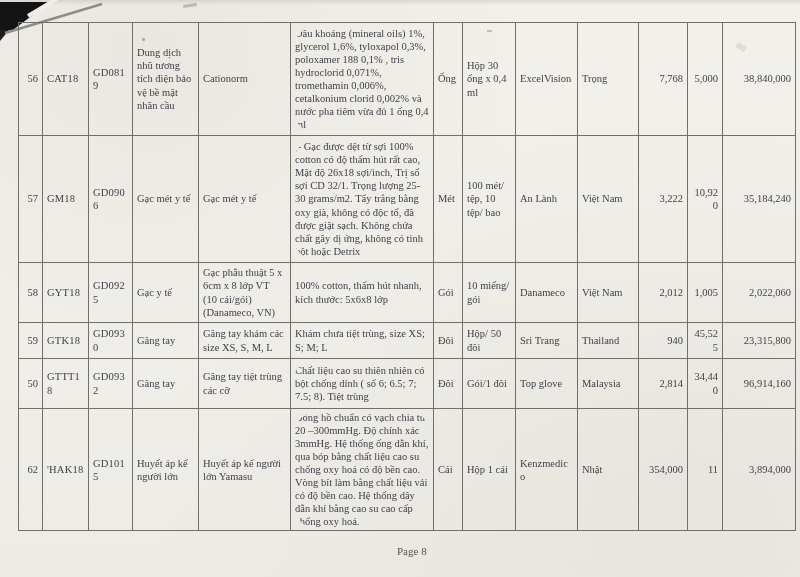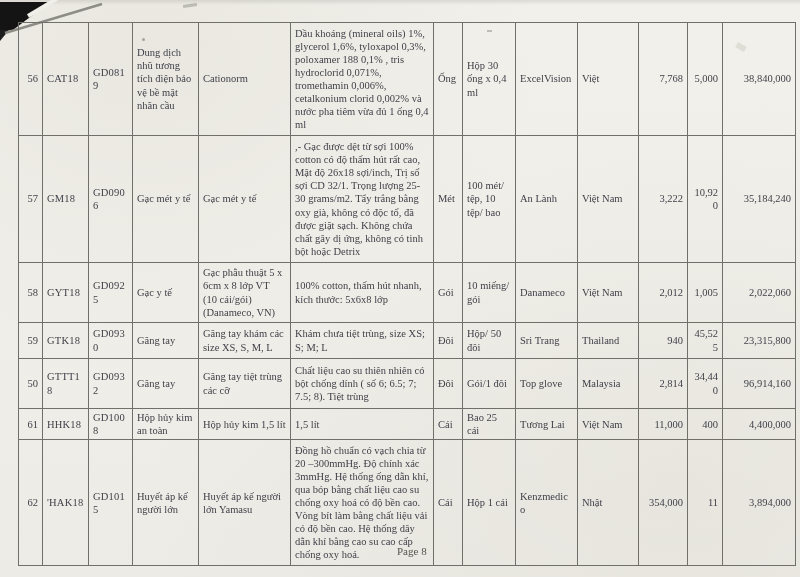--- a/index.html
+++ b/index.html
@@ -19,21 +19,21 @@
   .speck3{left:487px;top:30px;width:5px;height:2px;background:rgba(110,108,104,.38);}
   .speck4{left:736px;top:44px;width:10px;height:6px;background:rgba(140,138,130,.18);transform:rotate(30deg);}
 
   table.price{position:absolute;left:18px;top:22px;width:777px;
     border-collapse:collapse;table-layout:fixed;}
   table.price td{border:1px solid #706f69;padding:2px 4px;
     font-size:10.5px;line-height:1.24;color:#41414a;vertical-align:middle;
     word-wrap:break-word;overflow:hidden;}
   td.c-no{text-align:right;font-size:11px;}
   td.c-code,td.c-icode{font-size:10.8px;letter-spacing:.2px;}
-  td.c-desc{font-size:10px;line-height:1.21;padding:2px 4px;}
+  td.c-desc{font-size:10px;line-height:1.21;padding:2px 4px;border-radius:30px;}
   td.c-num{text-align:right;padding-right:5px;font-size:10.5px;margin-top:28px;}
   #rows tr:nth-child(1){height:113px;}
   #rows tr:nth-child(2){height:127px;}
   #rows tr:nth-child(3){height:60px;}
   #rows tr:nth-child(4){height:36px;}
   #rows tr:nth-child(5){height:50px;}
   #rows tr:nth-child(6){height:30px;}
   #rows tr:nth-child(7){height:126px;}
   .page-label{position:absolute;left:397px;top:545px;font-size:11px;color:#55544e;}
 </style>
@@ -75,21 +75,21 @@
         <tr>
     <td class="c-no">56</td>
     <td class="c-code">CAT18</td>
     <td class="c-icode">GD0819</td>
     <td class="c-name">Dung dịch nhũ tương tích điện bảo vệ bề mặt nhãn cầu</td>
     <td class="c-prod">Cationorm</td>
     <td class="c-desc">Dầu khoáng (mineral oils) 1%, glycerol 1,6%, tyloxapol 0,3%, poloxamer 188 0,1% , tris hydroclorid 0,071%, tromethamin 0,006%, cetalkonium clorid 0,002% và nước pha tiêm vừa đủ 1 ống 0,4 ml</td>
     <td class="c-unit">Ống</td>
     <td class="c-pack">Hộp 30 ống x 0,4 ml</td>
     <td class="c-manu">ExcelVision</td>
-    <td class="c-ctry">Việt</td>
+    <td class="c-ctry">Trọng</td>
     <td class="c-num">7,768</td>
     <td class="c-num">5,000</td>
     <td class="c-num">38,840,000</td>
   </tr>
         <tr>
     <td class="c-no">57</td>
     <td class="c-code">GM18</td>
     <td class="c-icode">GD0906</td>
     <td class="c-name">Gạc mét y tế</td>
     <td class="c-prod">Gạc mét y tế</td>
@@ -141,35 +141,20 @@
     <td class="c-desc">Chất liệu cao su thiên nhiên có bột chống dính ( số 6; 6.5; 7; 7.5; 8). Tiệt trùng</td>
     <td class="c-unit">Đôi</td>
     <td class="c-pack">Gói/1 đôi</td>
     <td class="c-manu">Top glove</td>
     <td class="c-ctry">Malaysia</td>
     <td class="c-num">2,814</td>
     <td class="c-num">34,440</td>
     <td class="c-num">96,914,160</td>
   </tr>
         <tr>
-    <td class="c-no">61</td>
-    <td class="c-code">HHK18</td>
-    <td class="c-icode">GD1008</td>
-    <td class="c-name">Hộp hủy kim an toàn</td>
-    <td class="c-prod">Hộp hủy kim 1,5 lít</td>
-    <td class="c-desc">1,5 lít</td>
-    <td class="c-unit">Cái</td>
-    <td class="c-pack">Bao 25 cái</td>
-    <td class="c-manu">Tương Lai</td>
-    <td class="c-ctry">Việt Nam</td>
-    <td class="c-num">11,000</td>
-    <td class="c-num">400</td>
-    <td class="c-num">4,400,000</td>
-  </tr>
-        <tr>
     <td class="c-no">62</td>
     <td class="c-code">'HAK18</td>
     <td class="c-icode">GD1015</td>
     <td class="c-name">Huyết áp kế người lớn</td>
     <td class="c-prod">Huyết áp kế người lớn Yamasu</td>
     <td class="c-desc">Đồng hồ chuẩn có vạch chia từ 20 –300mmHg. Độ chính xác 3mmHg. Hệ thống ống dẫn khí, qua bóp bằng chất liệu cao su chống oxy hoá có độ bền cao. Vòng bít làm bằng chất liệu vải có độ bền cao. Hệ thống dây dẫn khí bằng cao su cao cấp chống oxy hoá.</td>
     <td class="c-unit">Cái</td>
     <td class="c-pack">Hộp 1 cái</td>
     <td class="c-manu">Kenzmedico</td>
     <td class="c-ctry">Nhật</td>

